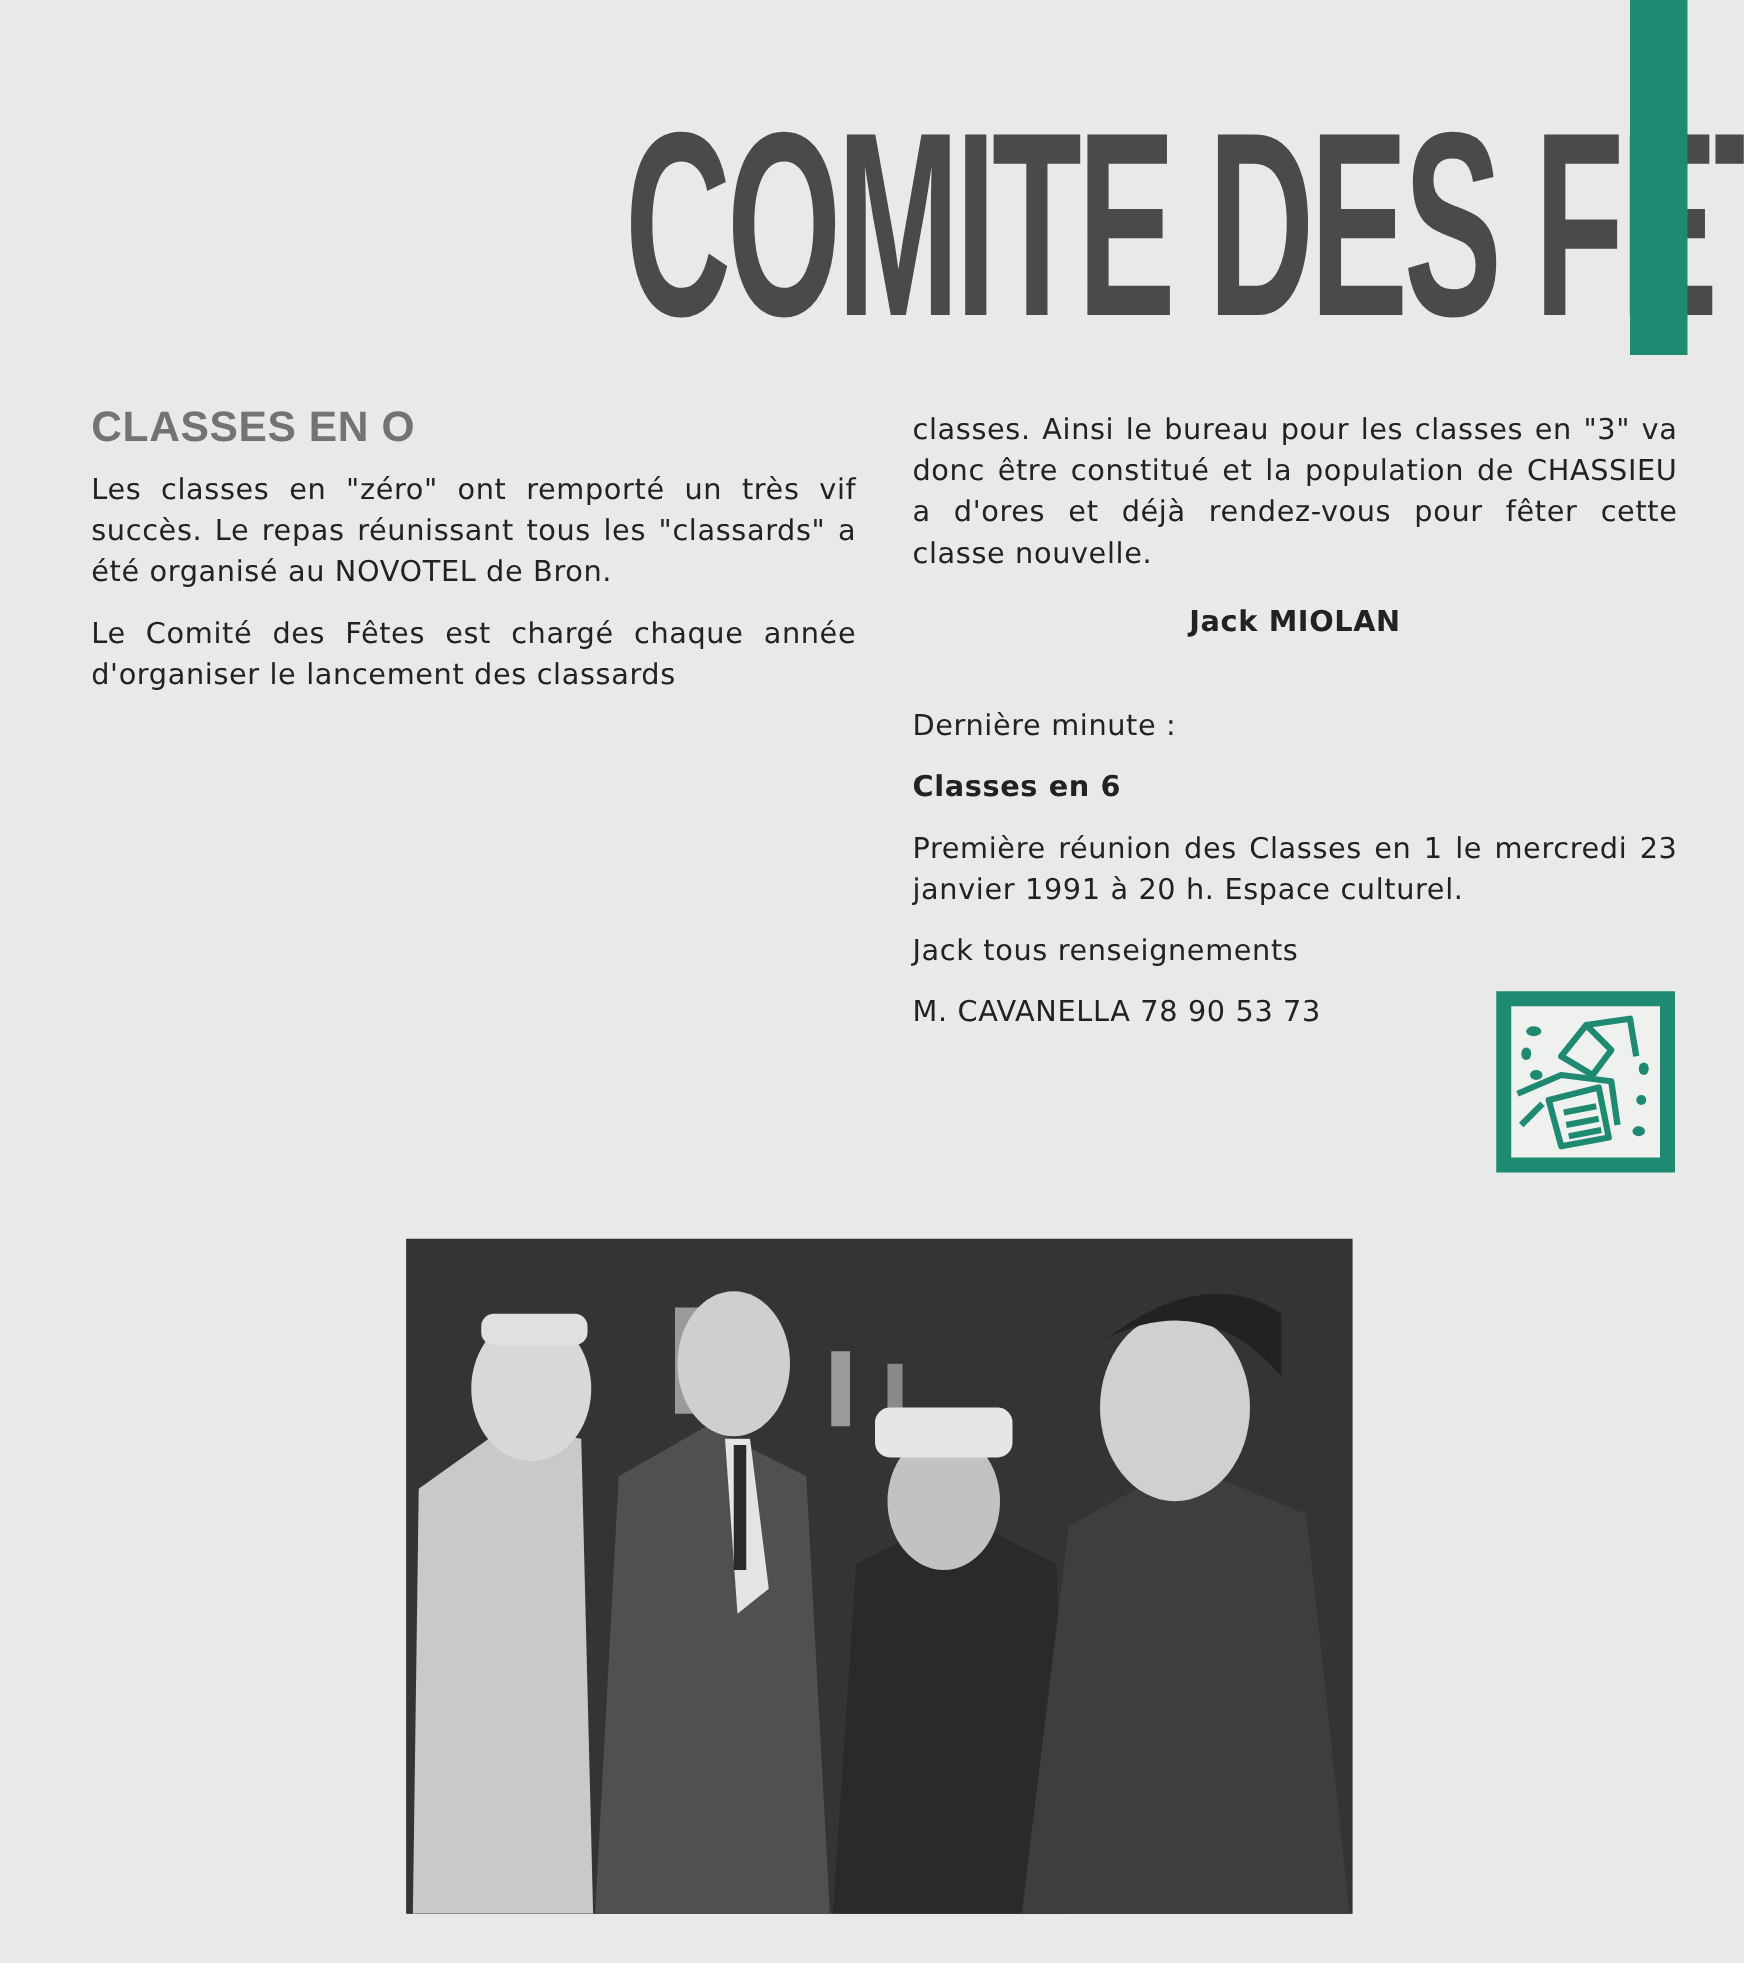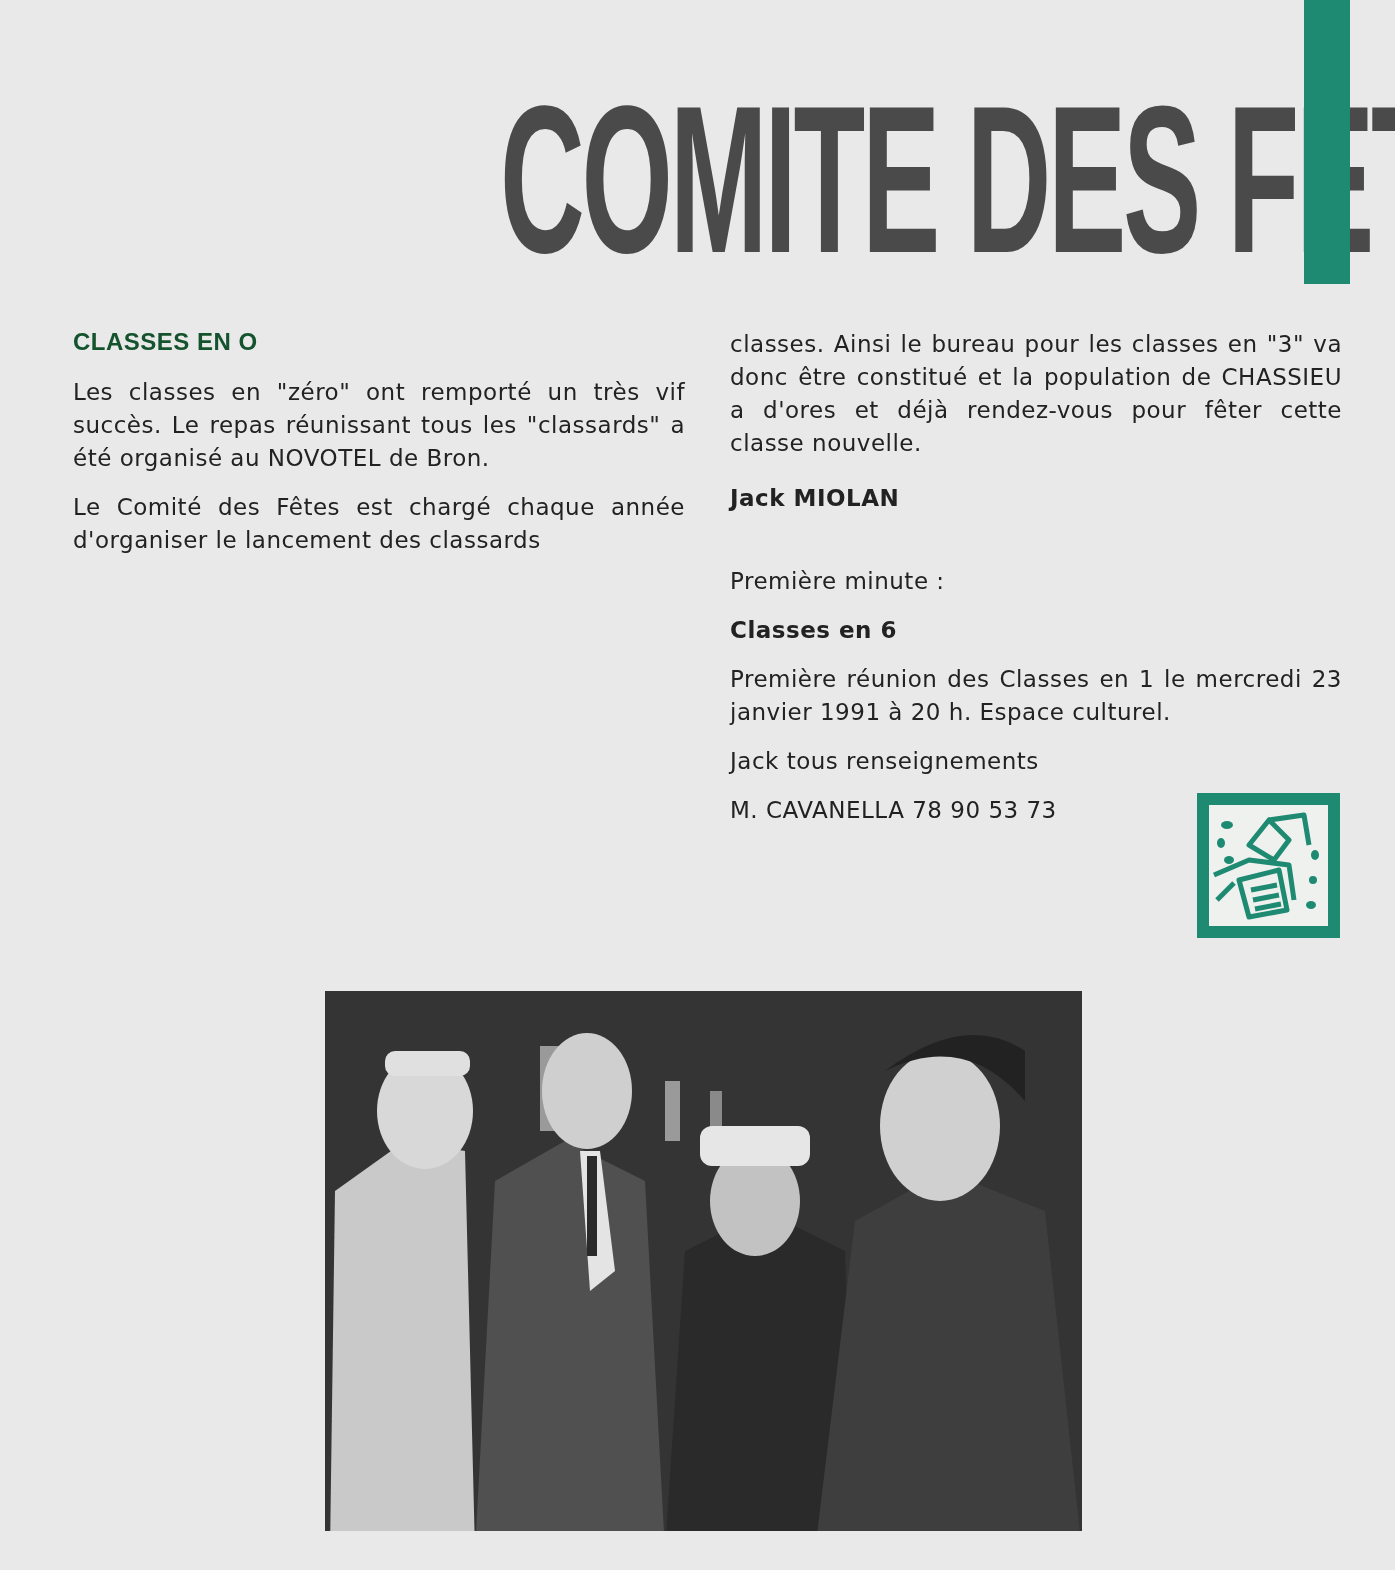--- a/index.html
+++ b/index.html
@@ -20,24 +20,24 @@
   }
   .accent-bar {
     position:absolute; left:1304px; top:0; width:46px; height:284px;
     background:#1f8a72;
   }
   .col { position:absolute; font-size:23px; line-height:33px; letter-spacing:0.5px; color:#222; }
   .col-left { left:73px; top:320px; width:612px; }
   .col-right { left:730px; top:328px; width:612px; }
   .heading {
     font-family:"Liberation Sans", sans-serif; font-weight:bold;
-    color:#14532d; font-size:24px; letter-spacing:0.5px; margin:0 0 12px 0; line-height:44px;
+    color:#737373; font-size:34px; letter-spacing:0.5px; margin:0 0 12px 0; line-height:44px;
   }
   .para { margin:0 0 16px 0; text-align:justify; }
-  .signature { text-align:left; font-weight:bold; margin:22px 0 50px 0; }
+  .signature { text-align:center; font-weight:bold; margin:22px 0 50px 0; }
   .bold { font-weight:bold; }
   .logo {
     position:absolute; left:1197px; top:793px; width:143px; height:145px;
     background:#1f8a72; box-sizing:border-box; padding:12px;
   }
   .logo-inner { width:100%; height:100%; background:#eef1ee; }
   .photo {
     position:absolute; left:325px; top:991px; width:757px; height:540px;
     background:#3b3b3b; overflow:hidden;
   }
@@ -50,21 +50,21 @@
 
 <div class="col col-left">
   <h2 class="heading">CLASSES EN O</h2>
   <p class="para">Les classes en "zéro" ont remporté un très vif succès. Le repas réunissant tous les "classards" a été organisé au NOVOTEL de Bron.</p>
   <p class="para">Le Comité des Fêtes est chargé chaque année d'organiser le lancement des classards</p>
 </div>
 
 <div class="col col-right">
   <p class="para">classes. Ainsi le bureau pour les classes en "3" va donc être constitué et la population de CHASSIEU a d'ores et déjà rendez-vous pour fêter cette classe nouvelle.</p>
   <p class="signature">Jack MIOLAN</p>
-  <p class="para">Première minute :</p>
+  <p class="para">Dernière minute :</p>
   <p class="para bold">Classes en 6</p>
   <p class="para">Première réunion des Classes en 1 le mercredi 23 janvier 1991 à 20 h. Espace culturel.</p>
   <p class="para">Jack tous renseignements</p>
   <p class="para">M. CAVANELLA 78 90 53 73</p>
 </div>
 
 <div class="logo">
   <div class="logo-inner">
     <svg width="119" height="121" viewBox="0 0 119 121">
       <g fill="none" stroke="#1f8a72" stroke-width="5" stroke-linejoin="round">

